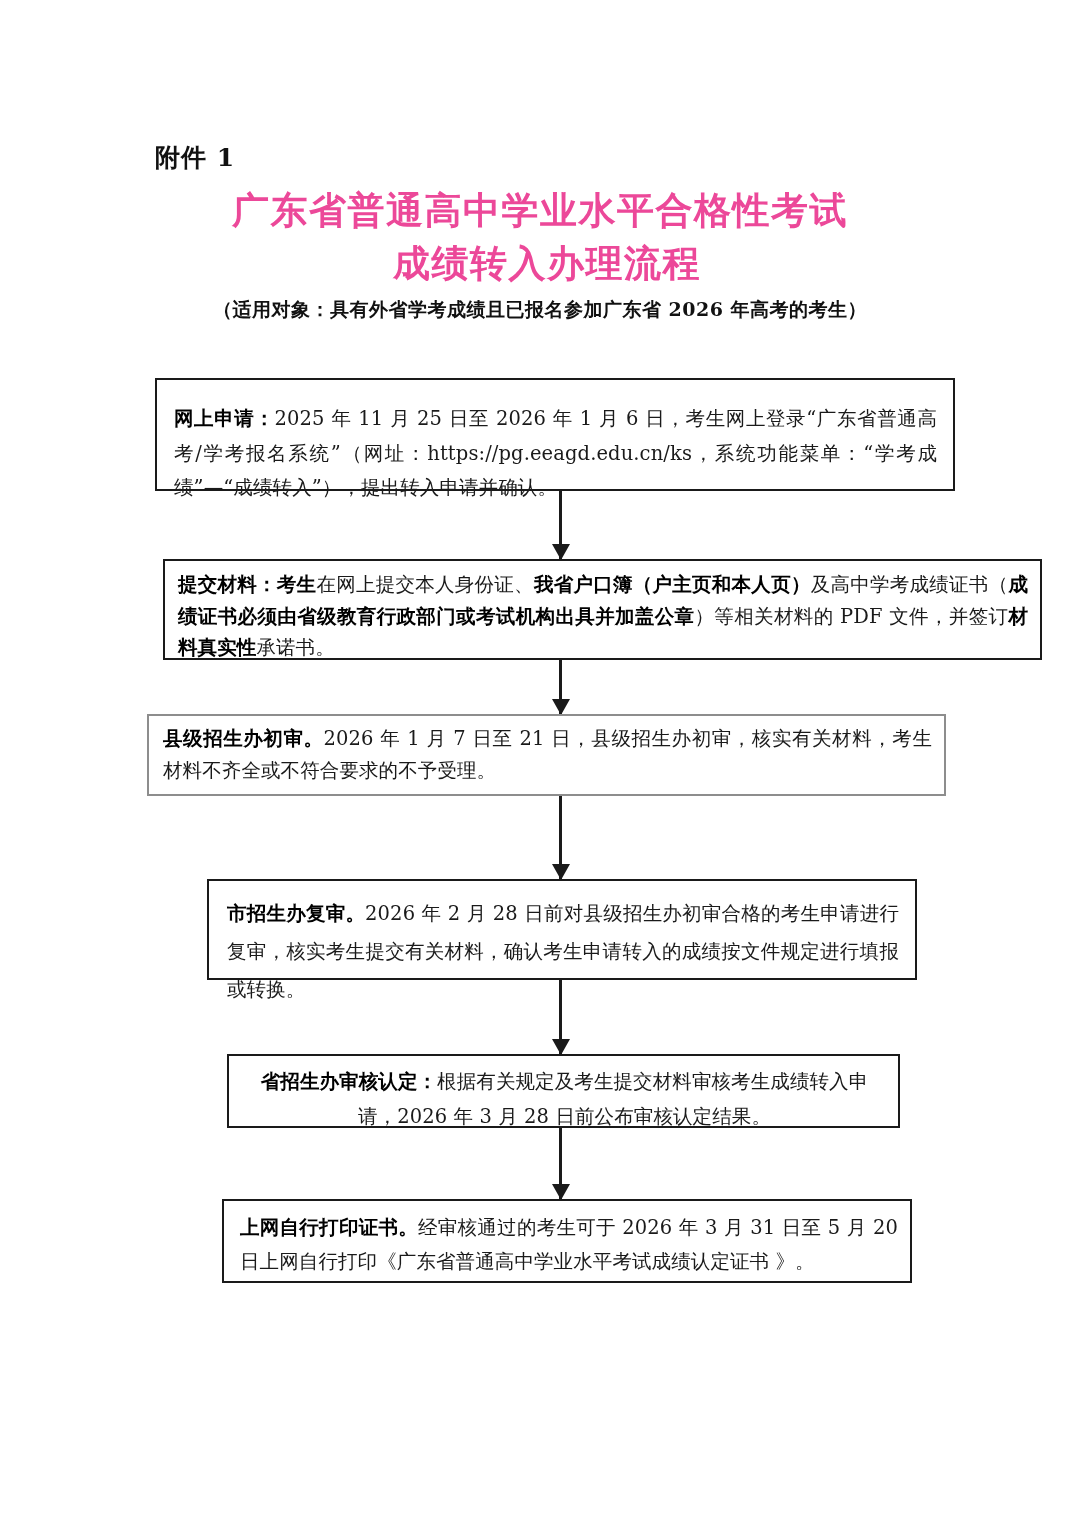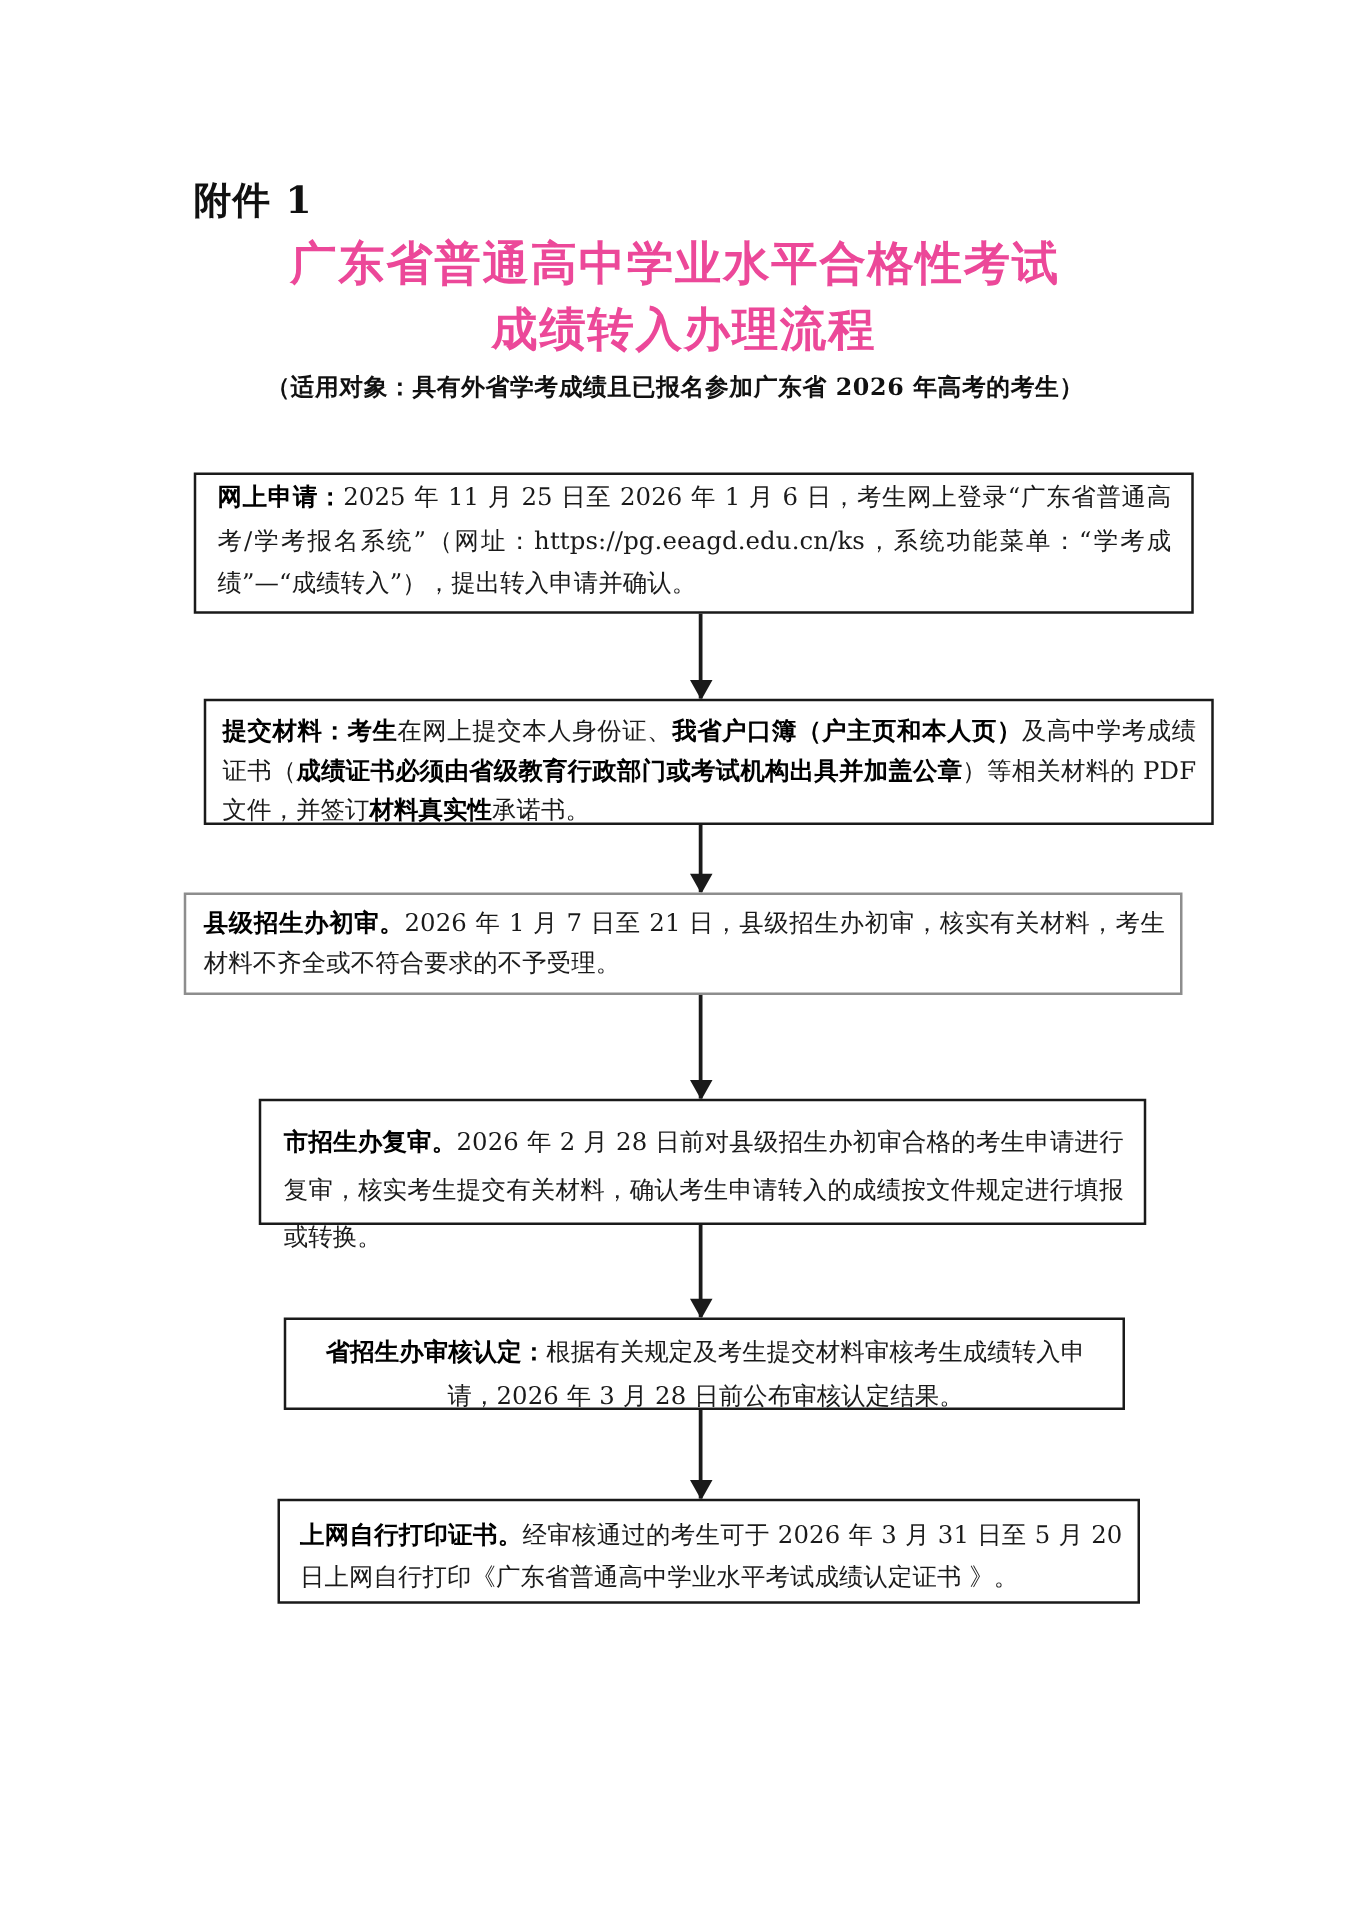--- a/index.html
+++ b/index.html
@@ -20,21 +20,21 @@
   .page {
     position: absolute;
     inset: 0;
   }
 
   
   .attachment-label {
     position: absolute;
     left: 155px;
     top: 143px;
-    font-size: 30px;
+    font-size: 25px;
     font-weight: 700;
     letter-spacing: 1px;
     line-height: 1.2;
     color: #111;
     white-space: nowrap;
   }
 
   .doc-title {
     position: absolute;
     left: 0;
@@ -86,24 +86,24 @@
   }
   .flow-box .box-text.centered-2nd {
     text-align: center;
   }
   .flow-box .box-text b {
     font-weight: 700;
     color: #000;
   }
 
   
-  #box-1 { left: 155px; top: 378px; width: 800px; height: 113px; padding: 1px 16px 0 17px; }
+  #box-1 { left: 155px; top: 378px; width: 800px; height: 113px; padding: 22px 16px 0 17px; }
   #box-1 .box-text { line-height: 1.78; }
 
-  #box-2 { left: 163px; top: 559px; width: 808px; height: 101px; padding: 8px 12px 0 13px; }
+  #box-2 { left: 163px; top: 559px; width: 879px; height: 101px; padding: 8px 12px 0 13px; }
   #box-2 .box-text { line-height: 1.62; }
 
   #box-3 { left: 147px; top: 714px; width: 799px; height: 82px; padding: 7px 12px 0 14px; }
   #box-3 .box-text { line-height: 1.62; }
 
   #box-4 { left: 207px; top: 879px; width: 710px; height: 101px; padding: 14px 16px 0 18px; }
   #box-4 .box-text { line-height: 1.95; }
 
   #box-5 { left: 227px; top: 1054px; width: 673px; height: 74px; padding: 9px 12px 12px 14px; }
   #box-5 .box-text { line-height: 1.78; }

